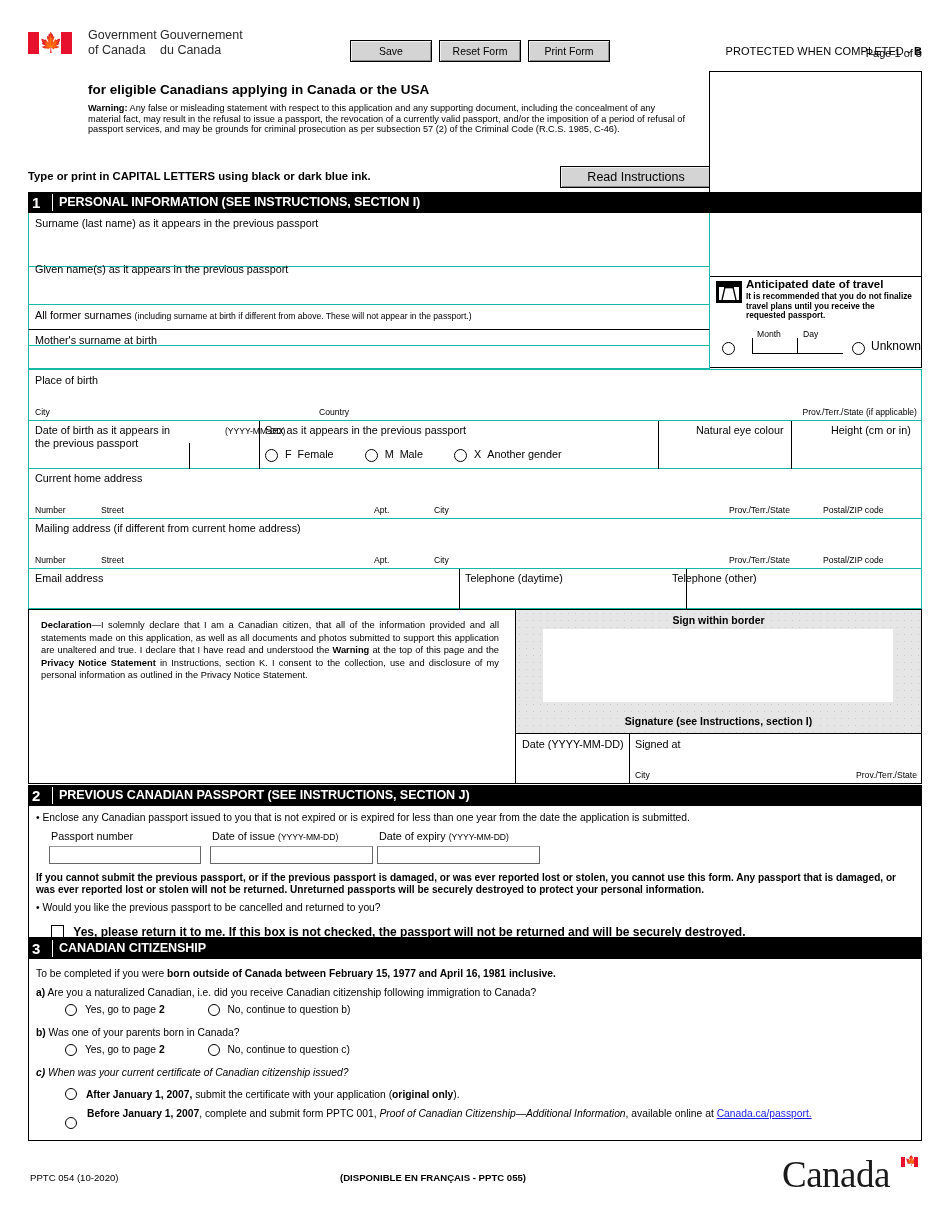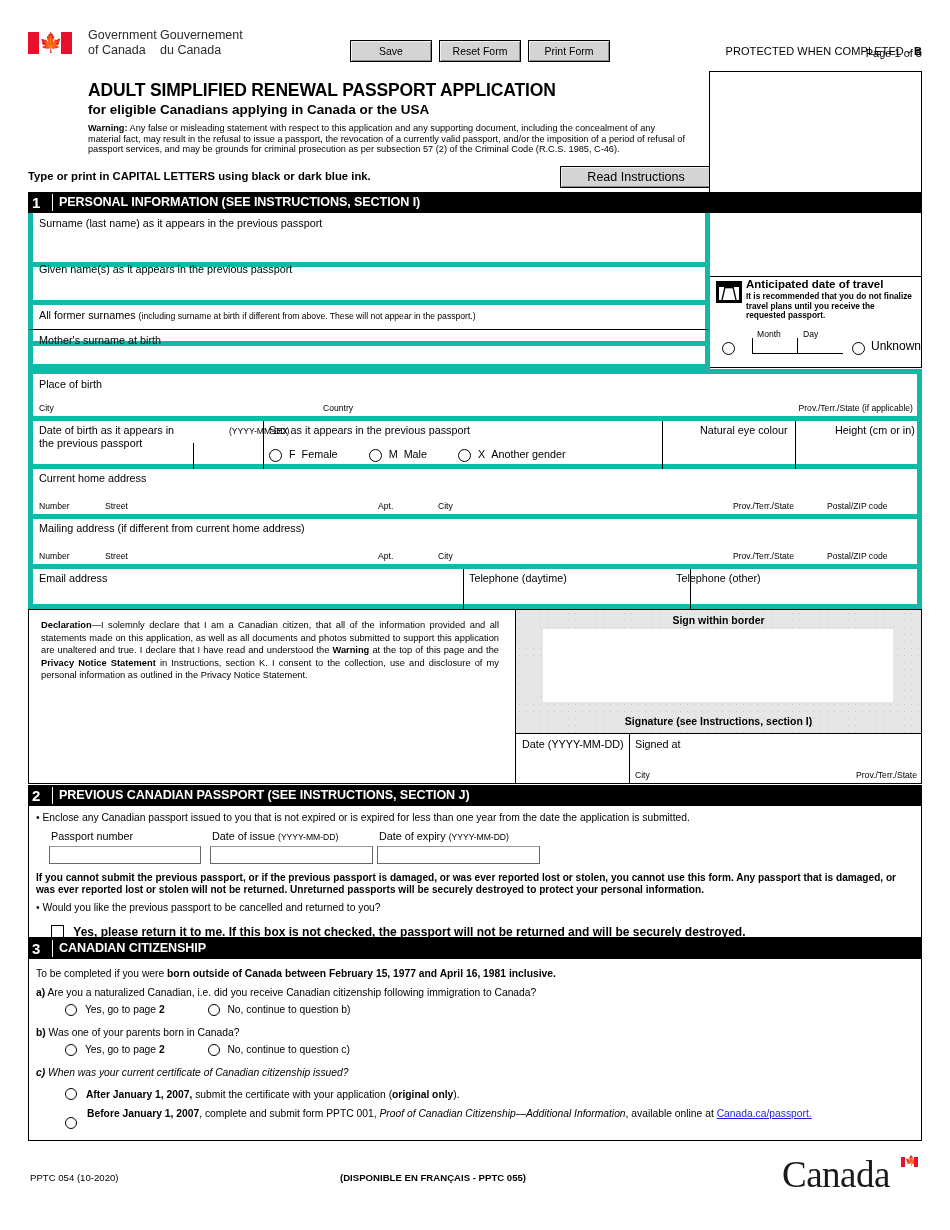--- a/index.html
+++ b/index.html
@@ -64,21 +64,21 @@
   .tb-line{position:absolute;top:63px;height:15px;border-left:1px solid #000;border-bottom:1px solid #000;}
   .tb-l1{left:42px;width:45px;}
   .tb-l2{left:87px;width:45px;}
   .tb-unk{position:absolute;left:142px;top:64px;}
   .tb-unklab{position:absolute;left:161px;top:64px;font-size:12px;}
 
   .radio{display:inline-block;width:13px;height:13px;border:1px solid #000;border-radius:50%;background:#fff;vertical-align:middle;box-sizing:border-box;}
   .radio.sm{width:12px;height:12px;}
 
   
-  .fbox{position:absolute;box-sizing:border-box;border:5px solid #14b8a6;}
+  .fbox{position:absolute;box-sizing:border-box;border:1px solid #14b8a6;}
   .lab{position:absolute;font-size:10.8px;line-height:12px;}
   .lab.sm{font-size:8.6px;}
   .vline{position:absolute;border-left:1px solid #000;}
 
   
   .secbar{position:absolute;left:28px;width:894px;height:21px;background:#000;color:#fff;}
   .secbar .num{position:absolute;left:4px;top:1px;font-size:15px;font-weight:bold;line-height:19px;}
   .secbar .vsep{position:absolute;left:24px;top:2px;height:17px;border-left:1px solid #fff;}
   .secbar .txt{position:absolute;left:31px;top:3px;font-size:12.6px;font-weight:bold;letter-spacing:-.1px;}
 
@@ -142,21 +142,20 @@
 
     <div class="btnrow">
       <div class="btn save">Save</div><div class="btn reset">Reset Form</div><div class="btn print">Print Form</div>
     </div>
 
     <div class="protected"><span>PROTECTED WHEN COMPLETED - </span><b>B</b></div>
     <div class="pageno">Page 1 of 5</div>
   </div>
 
   <div class="title">
-    <h1>ADULT SIMPLIFIED RENEWAL PASSPORT APPLICATION</h1>
     <h2>for eligible Canadians applying in Canada or the USA</h2>
     <div class="warn"><b>Warning:</b><span> Any false or misleading statement with respect to this application and any supporting document, including the concealment of any material fact, may result in the refusal to issue a passport, the revocation of a currently valid passport, and/or the imposition of a period of refusal of passport services, and may be grounds for criminal prosecution as per subsection 57 (2) of the Criminal Code (R.C.S. 1985, C-46).</span></div>
   </div>
 
   <div class="typeprint">Type or print in CAPITAL LETTERS using black or dark blue ink.</div>
   <div class="readbtn">Read Instructions</div>
 
   <div class="photobox"></div>
 
   <div class="travelbox">

